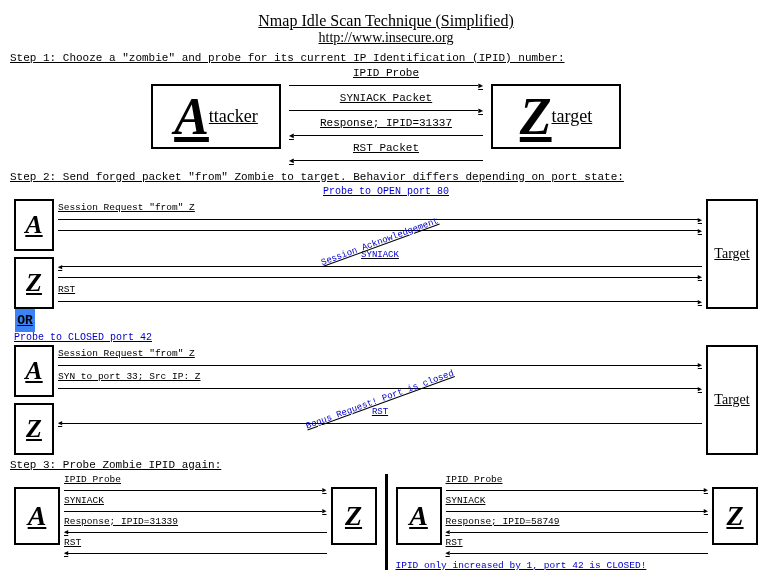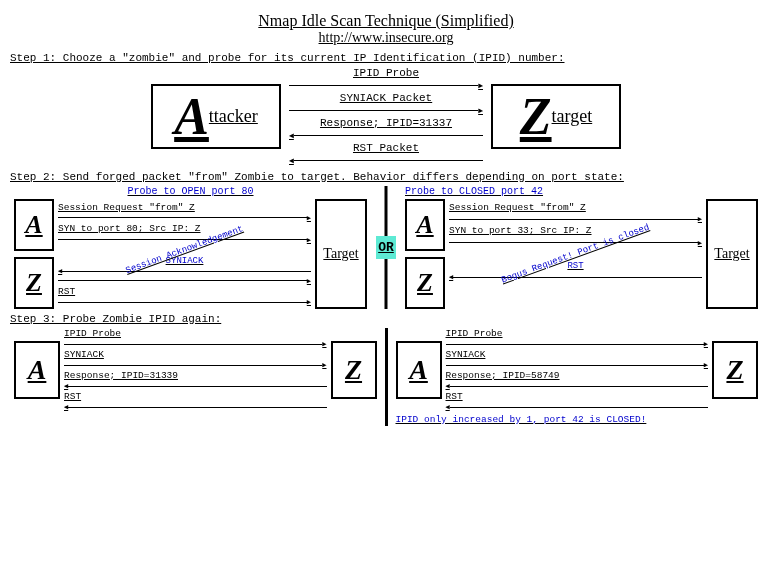--- a/index.html
+++ b/index.html
@@ -91,39 +91,38 @@
     </div>
 
     <div class="box-large">
       <span style="font-size:52px;font-weight:bold;font-family:serif;font-style:italic;">Z</span>
       <span style="font-size:18px;font-family:serif;">target</span>
     </div>
   </div>
 
   <div class="step-label">Step 2: Send forged packet "from" Zombie to target. Behavior differs depending on port state:</div>
 
-  <div style="display:flex;align-items:stretch;margin-bottom:4px;position:relative;">
+  <div style="display:flex;align-items:stretch;margin-bottom:4px;position:relative;flex-direction:column;">
 
     <div style="flex:1;padding:0 4px;">
       <div style="text-align:center;color:#0000cc;font-size:10px;margin-bottom:2px;">Probe to OPEN port 80</div>
       <div style="display:flex;align-items:stretch;gap:2px;">
 
         <div style="display:flex;flex-direction:column;justify-content:space-between;gap:6px;">
           <div style="border:2px solid #000;width:40px;height:52px;display:flex;align-items:center;justify-content:center;font-size:26px;font-weight:bold;font-family:serif;font-style:italic;">A</div>
           <div style="border:2px solid #000;width:40px;height:52px;display:flex;align-items:center;justify-content:center;font-size:26px;font-weight:bold;font-family:serif;font-style:italic;">Z</div>
         </div>
 
         <div style="flex:1;display:flex;flex-direction:column;justify-content:space-around;padding:2px 2px;font-size:9.5px;overflow:hidden;">
 
           <div>Session Request "from" Z</div>
           <div style="display:flex;align-items:center;width:100%;">
             <div style="flex:1;height:1px;background:#000;"></div>
             <span style="font-size:7px;">▶</span>
           </div>
-          <div>SYN to port 80; Src IP: Z</div>
           <div style="display:flex;align-items:center;width:100%;">
             <div style="flex:1;height:1px;background:#000;"></div>
             <span style="font-size:7px;">▶</span>
           </div>
 
           <div style="text-align:center;color:#0000cc;font-size:9px;transform:rotate(-20deg);transform-origin:center;white-space:nowrap;">Session Acknowledgement</div>
           <div style="text-align:center;color:#0000cc;font-size:9px;">SYNIACK</div>
           <div style="display:flex;align-items:center;width:100%;">
             <span style="font-size:7px;">◀</span>
             <div style="flex:1;height:1px;background:#000;"></div>
@@ -139,21 +138,21 @@
             <span style="font-size:7px;">▶</span>
           </div>
         </div>
 
         <div style="border:2px solid #000;width:52px;display:flex;align-items:center;justify-content:center;font-size:14px;font-family:serif;">Target</div>
       </div>
     </div>
 
     <div style="display:flex;align-items:center;justify-content:center;position:relative;width:30px;">
       <div style="width:3px;background:#000;position:absolute;top:0;bottom:0;left:50%;transform:translateX(-50%);"></div>
-      <span style="font-size:13px;font-weight:bold;background:#5eead4;z-index:5;position:relative;padding:4px 2px;">OR</span>
+      <span style="font-size:13px;font-weight:bold;background:#3b82f6;z-index:5;position:relative;padding:4px 2px;">OR</span>
     </div>
 
     <div style="flex:1;padding:0 4px;">
       <div style="text-align:left;color:#0000cc;font-size:10px;margin-bottom:2px;">Probe to CLOSED port 42</div>
       <div style="display:flex;align-items:stretch;gap:2px;">
 
         <div style="display:flex;flex-direction:column;justify-content:space-between;gap:6px;">
           <div style="border:2px solid #000;width:40px;height:52px;display:flex;align-items:center;justify-content:center;font-size:26px;font-weight:bold;font-family:serif;font-style:italic;">A</div>
           <div style="border:2px solid #000;width:40px;height:52px;display:flex;align-items:center;justify-content:center;font-size:26px;font-weight:bold;font-family:serif;font-style:italic;">Z</div>
         </div>

